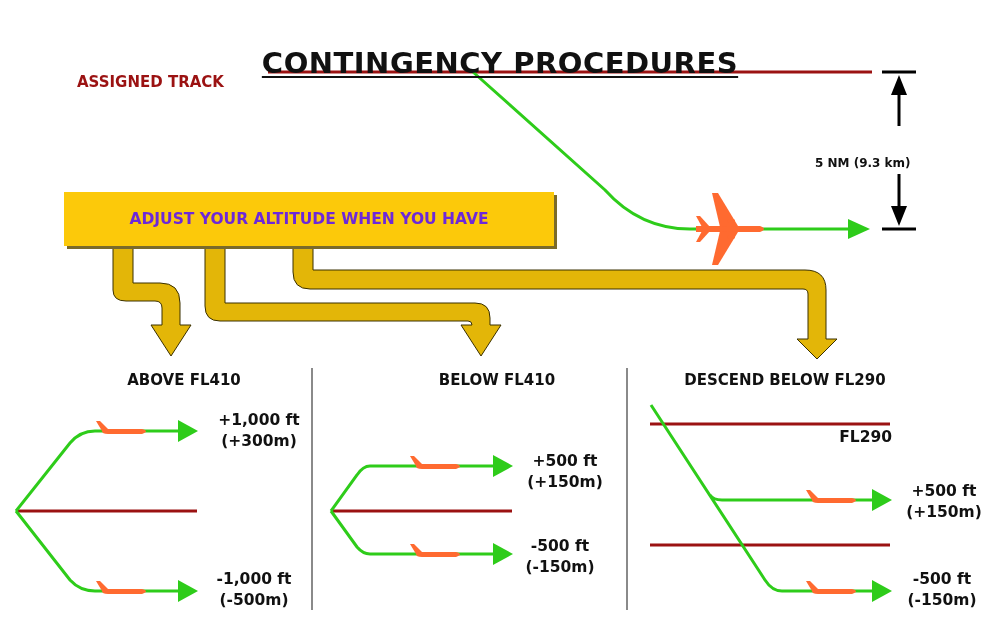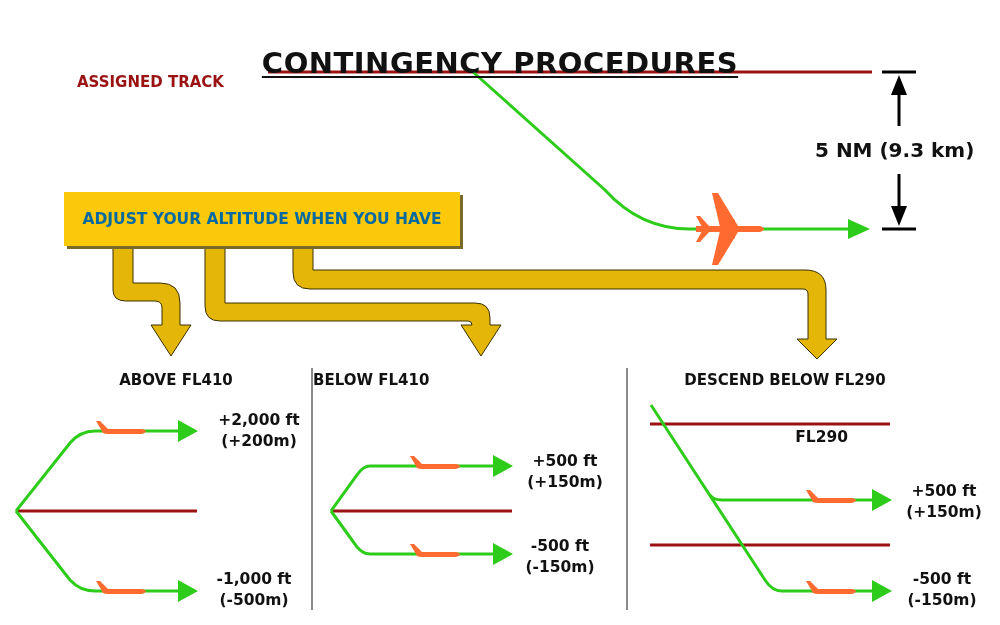--- a/index.html
+++ b/index.html
@@ -3,24 +3,24 @@
 <meta charset="utf-8">
 <style>
   html, body { margin:0; padding:0; background:#ffffff; }
   body { width:1000px; height:625px; position:relative; overflow:hidden;
          font-family:"DejaVu Sans", sans-serif; }
   .abs { position:absolute; }
   #title { left:0; width:1000px; top:14px; text-align:center; font-size:29px; font-weight:bold;
            color:#111; letter-spacing:0.5px;margin-top:32px; }
   #title span { text-decoration:underline; text-decoration-thickness:2px; text-underline-offset:3px; }
   #assigned { left:77px; top:73px; font-size:15px; font-weight:bold; color:#9b1212; }
-  #dist { left:815px; top:138px; font-size:20px; font-weight:bold; color:#111; }
-  #instr { left:64px; top:192px; width:396px; height:54px; background:#fcc90a;
+  #dist { left:815px; top:156px; font-size:12px; font-weight:bold; color:#111; }
+  #instr { left:64px; top:192px; width:490px; height:54px; background:#fcc90a;
            box-shadow:3px 3px 0 #7a6a2a; display:flex; flex-direction:row; align-items:center;
-           justify-content:center; font-size:15.5px; font-weight:bold; color:#0369a1; line-height:21px; }
+           justify-content:center; font-size:15.5px; font-weight:bold; color:#6d28d9; line-height:21px; }
   .head { font-size:15px; font-weight:bold; color:#111; top:371px; }
   .lbl { font-size:15.5px; font-weight:bold; color:#111; text-align:center; line-height:21px; }
   svg#dg { position:absolute; left:0; top:0; }
 </style>
 </head>
 <body>
 
 <svg id="dg" width="1000" height="625" viewBox="0 0 1000 625">
   <defs>
     <g id="plane-side">
@@ -87,43 +87,43 @@
 </svg>
 
 <div id="title" class="abs"><span>CONTINGENCY PROCEDURES</span></div>
 <div id="assigned" class="abs">ASSIGNED TRACK</div>
 <div id="dist" class="abs">5 NM (9.3 km)</div>
 
 <div id="instr" class="abs">
   <div>ADJUST YOUR ALTITUDE WHEN YOU HAVE</div>
 </div>
 
-<div class="abs head" style="left:8px;width:336px;text-align:center;">ABOVE FL410</div>
-<div class="abs head" style="left:313px;width:336px;">BELOW FL410</div>
+<div class="abs head" style="left:16px;width:336px;text-align:center;">ABOVE FL410</div>
+<div class="abs head" style="left:329px;width:336px;text-align:center;">BELOW FL410</div>
 <div class="abs head" style="left:655px;width:260px;text-align:center;">DESCEND BELOW FL290</div>
 
 <div class="abs lbl" style="left:203px;top:410px;width:112px;">
-  <div>+2,000 ft</div>
-  <div>(+200m)</div>
+  <div>+1,000 ft</div>
+  <div>(+300m)</div>
 </div>
 <div class="abs lbl" style="left:198px;top:569px;width:112px;">
   <div>-1,000 ft</div>
   <div>(-500m)</div>
 </div>
 
 <div class="abs lbl" style="left:510px;top:451px;width:110px;">
   <div>+500 ft</div>
   <div>(+150m)</div>
 </div>
 <div class="abs lbl" style="left:505px;top:536px;width:110px;">
   <div>-500 ft</div>
   <div>(-150m)</div>
 </div>
 
-<div class="abs lbl" style="left:782px;top:427px;width:66px;text-align:right;">FL290</div>
+<div class="abs lbl" style="left:826px;top:427px;width:66px;text-align:right;">FL290</div>
 <div class="abs lbl" style="left:889px;top:481px;width:110px;">
   <div>+500 ft</div>
   <div>(+150m)</div>
 </div>
 <div class="abs lbl" style="left:887px;top:569px;width:110px;">
   <div>-500 ft</div>
   <div>(-150m)</div>
 </div>
 
 </body></html>

